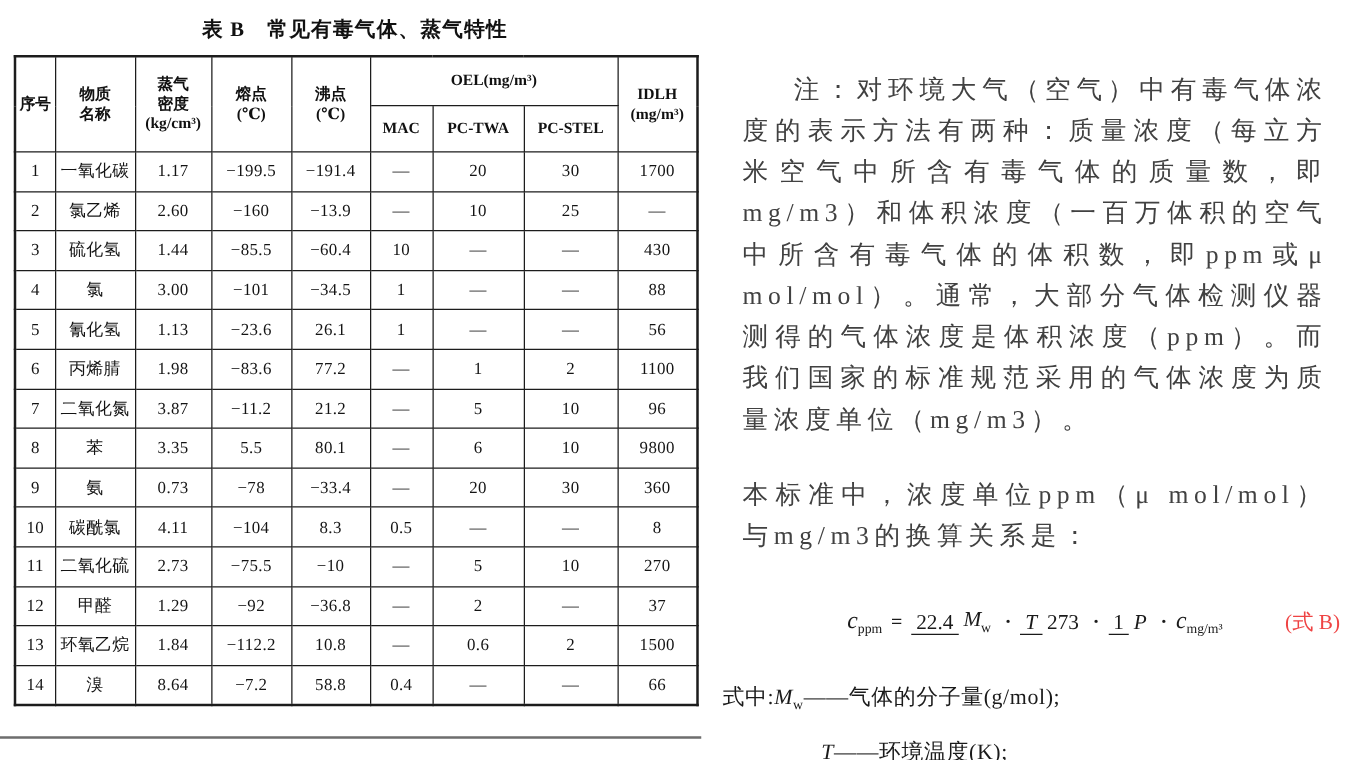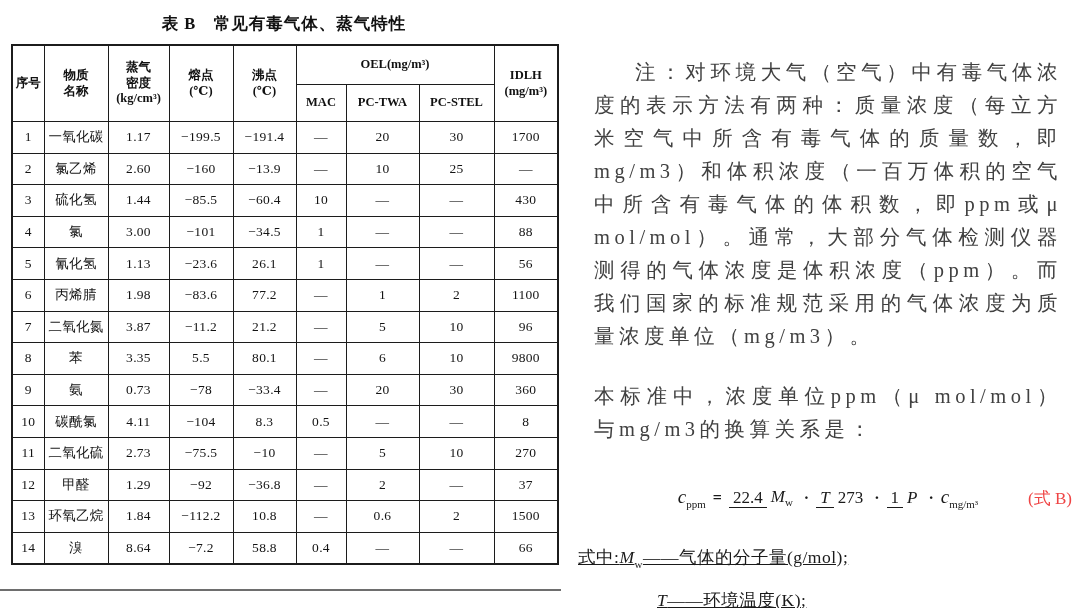--- a/index.html
+++ b/index.html
@@ -61,21 +61,21 @@
   .fx i { font-style: italic; font-family: "Liberation Serif", serif; }
   .fvar { font-style: italic; font-size: 19px; text-align: center; }
   .fvar sub, .fden sub { font-size: 11px; font-style: normal; }
   .fop { margin: 0 7px; font-weight: bold; font-size: 16px; }
   .frac { display: inline-flex; flex-direction: row; align-items: center; vertical-align: middle; }
   .fnum, .fden { display: block; font-size: 17px; line-height: 1.15; padding: 0 4px; }
   .fnum { border-bottom: 1.6px solid #1a1a1a; }
   .formula-label { position: absolute; right: 6px; top: 50%; transform: translateY(-50%); font-size: 17px; color: #ef4444; }
 
   .defs { margin-top: 10px; color: #1a1a1a; }
-  .def-line { font-size: 17.5px; line-height: 36px; letter-spacing: 0.5px; text-decoration: underline; }
+  .def-line { font-size: 17.5px; line-height: 36px; letter-spacing: 0.5px; }
   .def-line i { font-style: italic; }
   .def-line sub { font-size: 11px; }
   .def-line.ind { padding-left: 79px; }
 
   .scan-divider {
     position: absolute; left: 0; top: 589px; width: 561px; height: 2px;
     background: #6e6e6e;
   }
 </style>
 </head>

